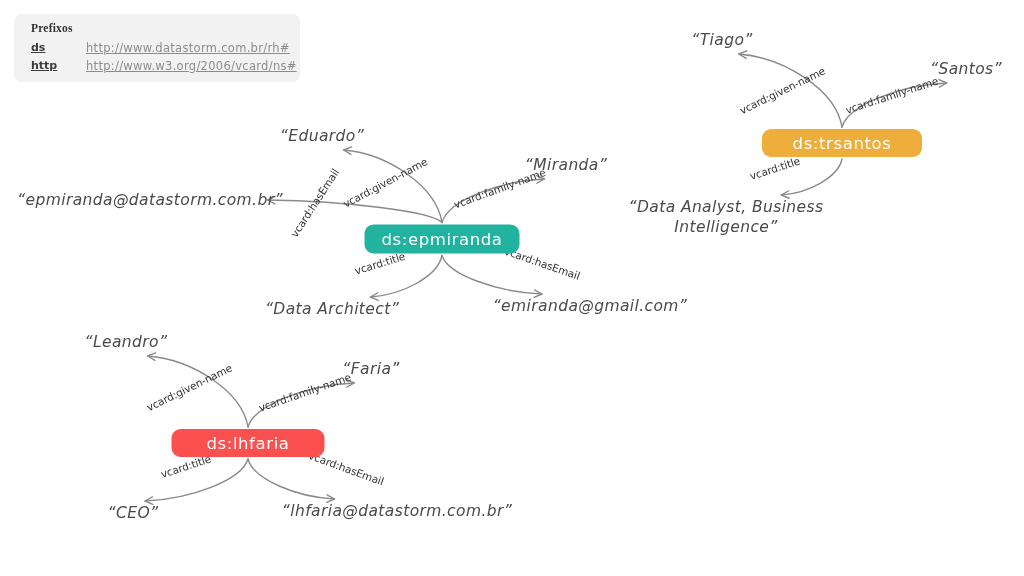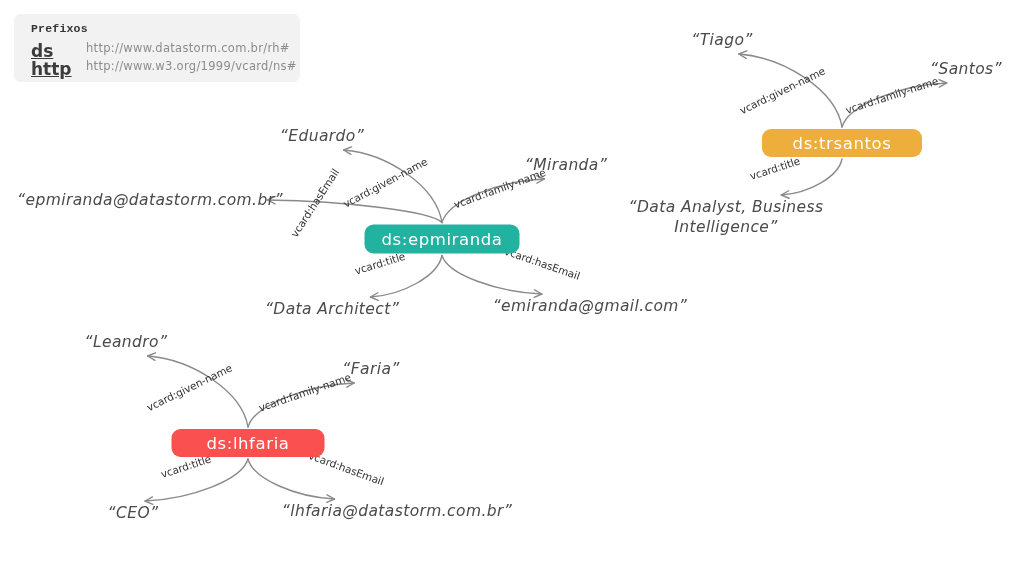--- a/index.html
+++ b/index.html
@@ -29,51 +29,52 @@
     top: 14px;
     width: 286px;
     height: 68px;
     background: #f2f2f2;
     border-radius: 7px;
   }
   .prefix-title {
     position: absolute;
     left: 17px;
     top: 8px;
-    font-family: Liberation Mono, monospace;
+    font-family: Liberation Serif, serif;
     font-size: 11.5px;
     font-weight: bold;
     color: #333333;
     letter-spacing: 0.2px;
   }
   .prefix-row {
     position: absolute;
     left: 17px;
     height: 16px;
     white-space: nowrap;
   }
   .prefix-row.r0 { top: 27px; }
   .prefix-row.r1 { top: 45px; }
   .prefix-key {
     display: inline-block;
     width: 55px;
     font-family: "DejaVu Sans", sans-serif;
-    font-size: 17px;
+    font-size: 11px;
     font-weight: bold;
     color: #3c3c3c;
     vertical-align: top;
     text-decoration: underline;
   }
   .prefix-uri {
     display: inline-block;
     font-family: "DejaVu Sans", sans-serif;
     font-size: 11.5px;
     color: #8c8c8c;
     letter-spacing: 0.3px;
     vertical-align: top;
+    text-decoration: underline;
   }
 
   
   .literal-text {
     font-family: "DejaVu Sans", sans-serif;
     font-size: 15.5px;
     font-style: italic;
     fill: #4a4a4a;
     letter-spacing: 0.4px;
   }
@@ -107,21 +108,21 @@
 <body>
 
 <div class="prefix-box">
   <div class="prefix-title">Prefixos</div>
 
   <div class="prefix-row r0">
     <span class="prefix-key">ds</span><span class="prefix-uri">http://www.datastorm.com.br/rh#</span>
   </div>
 
   <div class="prefix-row r1">
-    <span class="prefix-key">http</span><span class="prefix-uri">http://www.w3.org/1999/vcard/ns#</span>
+    <span class="prefix-key">http</span><span class="prefix-uri">http://www.w3.org/2006/vcard/ns#</span>
   </div>
 </div>
 
 <svg id="diagram" viewBox="0 0 1024 576">
   <g id="edges-layer">
       <path d="M 442 222.5 C 436.09735 186.25, 387.892375 153.625, 343.6225 150" class="edge-path"></path>
       <path d="M 351.5215035925694 146.86061435236516 L 343.6225 150 L 350.9055759009549 154.3825569501069" class="arrow-head"></path>
       <path d="M 442 222.5 C 448.14265 200.75, 498.30762500000003 181.175, 544.3775 179" class="edge-path"></path>
       <path d="M 536.9474825192545 183.1285397219618 L 544.3775 179 L 536.5915727547739 175.58981863648802" class="arrow-head"></path>
       <path d="M 442 222.5 C 431.53 211.25, 346.025 201.125, 267.5 200" class="edge-path"></path>

